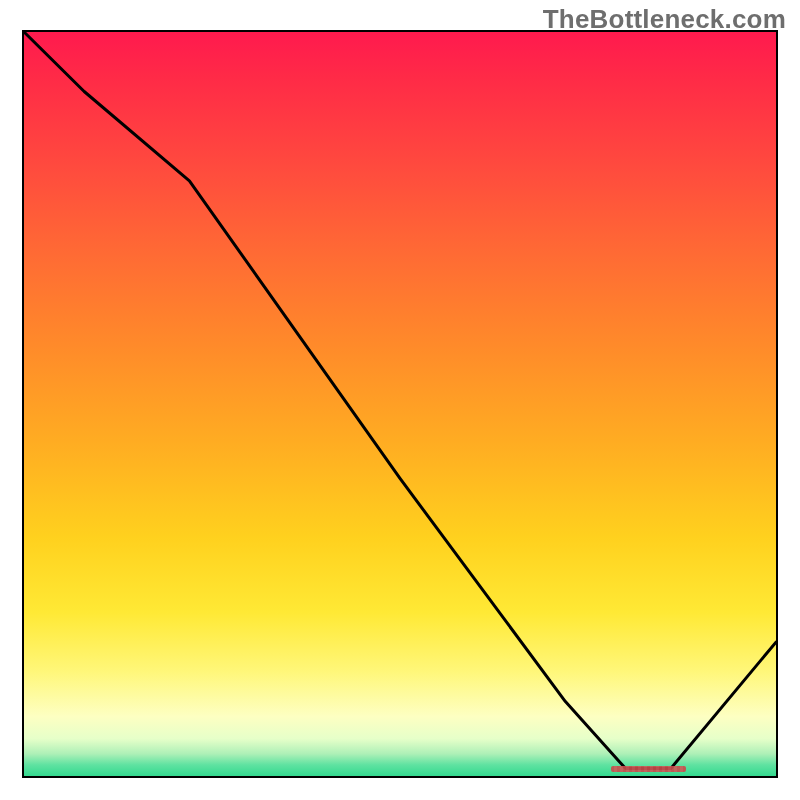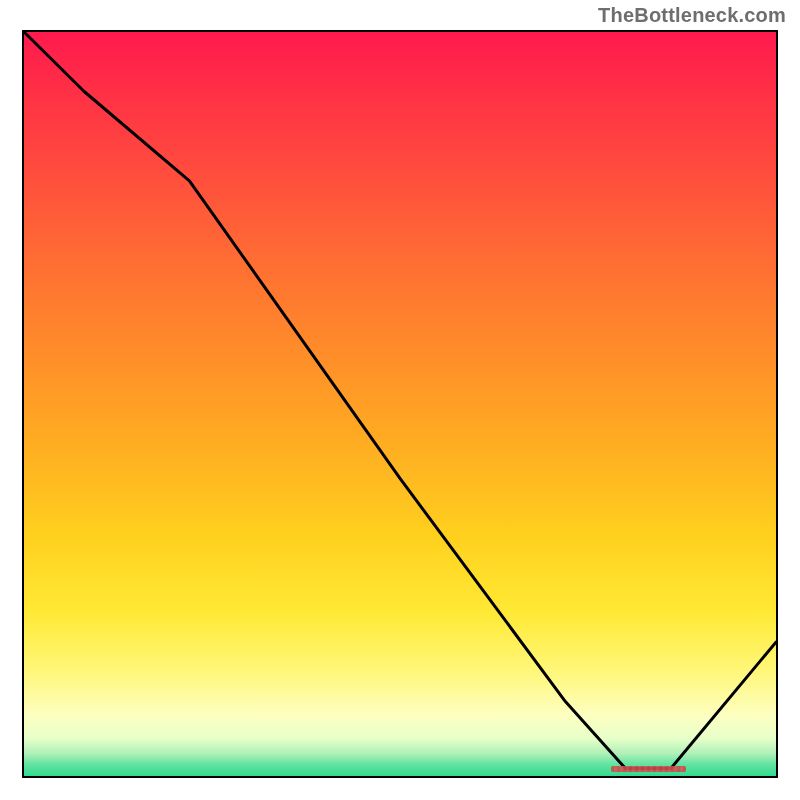--- a/index.html
+++ b/index.html
@@ -13,21 +13,21 @@
   }
   .frame {
     position: relative;
     width: 800px;
     height: 800px;
   }
   .attribution {
     position: absolute;
     top: 4px;
     right: 14px;
-    font-size: 20px;
+    font-size: 26px;
     font-weight: 600;
     color: #6e6e6e;
     letter-spacing: 0.2px;
   }
   .plot {
     position: absolute;
     left: 22px;
     top: 30px;
     width: 756px;
     height: 748px;

